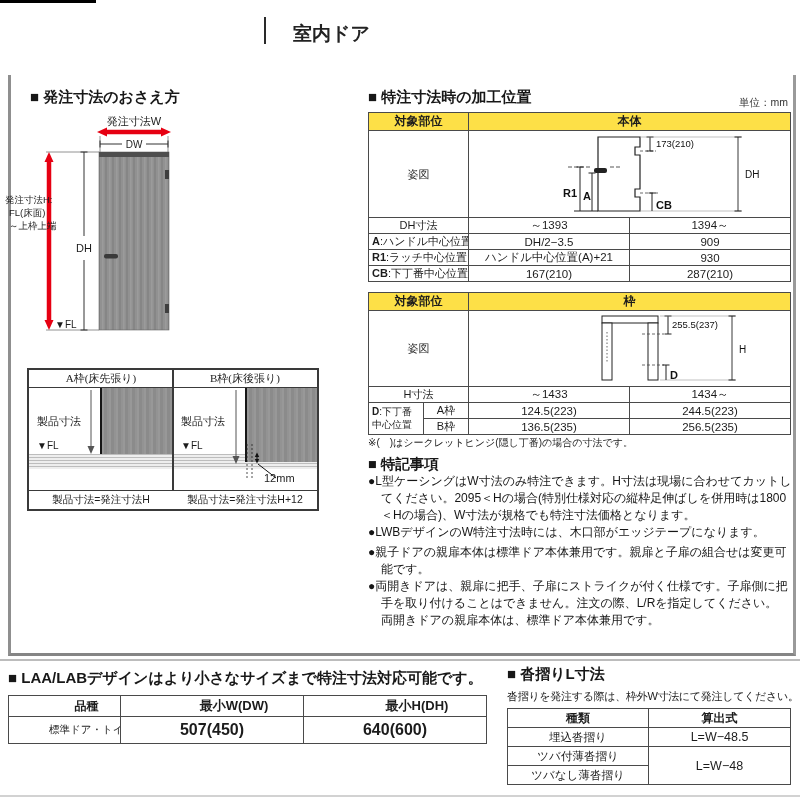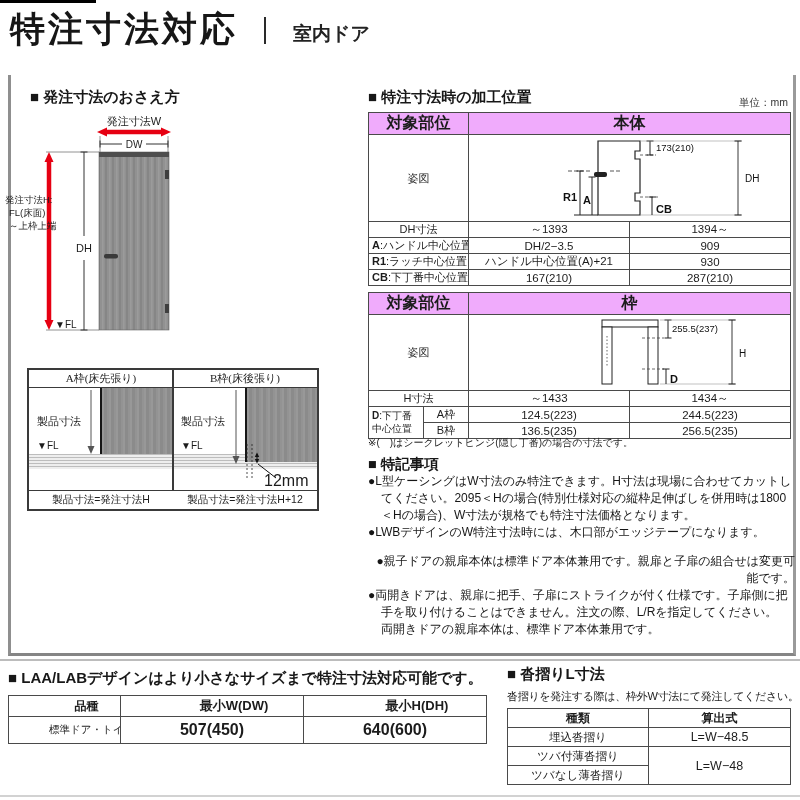--- a/index.html
+++ b/index.html
@@ -37,61 +37,60 @@
   .fd-body{position:relative;height:102px;}
   .fd-divider{position:absolute;left:143px;top:0;width:1.5px;height:120.5px;background:#3a3a3a;z-index:4;}
   .slab{position:absolute;top:0;z-index:2;border-left:2.5px solid #161616;box-sizing:border-box;
         background:repeating-linear-gradient(90deg,#989898 0 2px,#8b8b8b 2px 5px,#939393 5px 7px);}
   #slab-a{left:71px;width:72px;height:66px;}
   #slab-b{left:216px;width:72px;height:74px;}
   .floor-band{position:absolute;left:0;top:66px;width:288px;height:15px;z-index:1;
               background:repeating-linear-gradient(180deg,#bdbdbd 0 1px,#eee 1px 3px);}
   .fd-label{position:absolute;font-size:11px;z-index:3;}
   .fd-fl{position:absolute;font-size:10px;z-index:3;}
-  #fd-gap-label{position:absolute;font-size:16px;z-index:5;}
+  #fd-gap-label{position:absolute;font-size:11px;z-index:5;}
   .fd-footer{display:flex;height:17px;border-top:1.5px solid #3a3a3a;}
   .fd-footer .fd-cell{width:50%;text-align:center;font-size:10.5px;line-height:16px;}
   #fd-arrows{position:absolute;left:0;top:0;z-index:3;}
   
   table{border-collapse:collapse;table-layout:fixed;background:#fff;}
   .dim-table{position:absolute;border:1.5px solid #222;}
   .dim-table td,.dim-table th{border:1px solid #4a4a4a;font-weight:normal;overflow:hidden;
         white-space:nowrap;padding:0 2px;font-size:11px;text-align:center;}
-  .dim-table th{background:#f0abfc;font-weight:bold;font-size:16px;height:17px;}
+  .dim-table th{background:#fde047;font-weight:bold;font-size:12px;height:17px;}
   #body-table{left:368px;top:112px;width:422px;}
   #frame-table{left:368px;top:292px;width:422px;}
   .lbl-left{text-align:left !important;padding-left:3px !important;}
   .val{font-size:11.5px !important;}
   .diagram-cell{padding:0 !important;}
   #body-note{left:368px;top:436px;font-size:10px;color:#222;}
   
   #notes-list{left:368px;top:473px;width:427px;margin:0;padding:0;list-style:none;}
   #notes-list li{font-size:12px;line-height:1.43;padding-left:13px;text-indent:-13px;
                  white-space:pre-line;color:#161616;}
-  #notes-list li:nth-child(3){margin-top:11px;text-align:right;}
+  #notes-list li:nth-child(3){margin-top:2px;}
   
   #min-size-table{left:8px;top:695px;width:478px;}
   #min-size-table td,#min-size-table th{background:#fff;}
   #min-size-table th{font-size:13px;height:20px;padding-left:46px;}
   #min-size-table th:first-child{font-size:12px;}
   #min-size-table .big{font-size:16px;font-weight:bold;height:26px;margin-left:12px;}
   #min-size-table .kind{font-size:10.5px;padding-left:40px;}
   #threshold-table{left:507px;top:708px;width:283px;}
   #threshold-table th{background:#fff;font-size:12px;height:18px;}
   #threshold-table td{height:18px;font-size:11.5px;}
   #threshold-table .formula{font-size:12.5px;}
   svg text{font-family:"Liberation Sans","DejaVu Sans",sans-serif;}
 </style>
 </head>
 <body>
 
 <div id="page">
 
   <div class="abs" id="artifact-top"></div>
-  <div class="abs" id="page-title">特注寸法対応</div>
   <div class="abs" id="title-divider"></div>
   <div class="abs" id="page-subtitle">室内ドア</div>
   <div class="abs" id="content-box"></div>
   <div class="abs" id="bottom-separator"></div>
   <div class="abs" id="bottom-line"></div>
 
   <div class="abs h-block" id="order-heading">■ 発注寸法のおさえ方</div>
 
   <svg class="abs" id="order-svg" width="360" height="248" viewBox="0 0 360 248">
     <defs>

